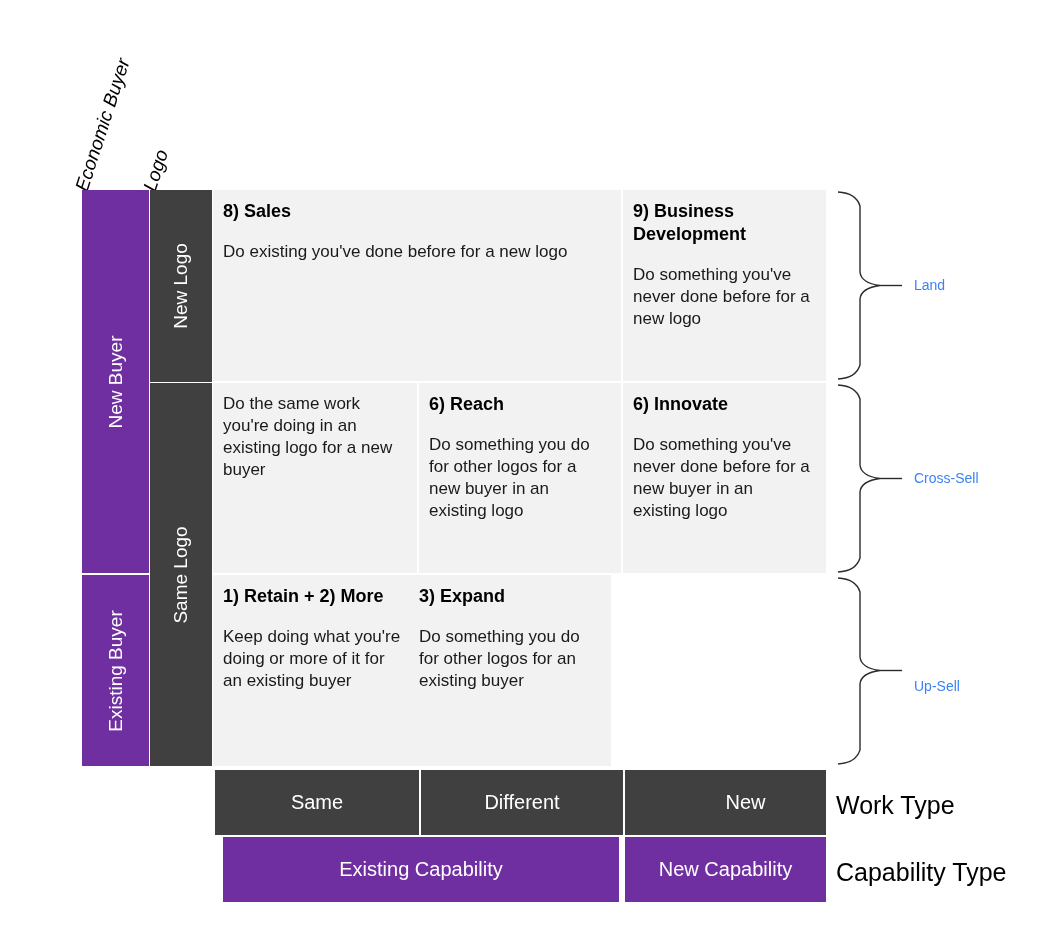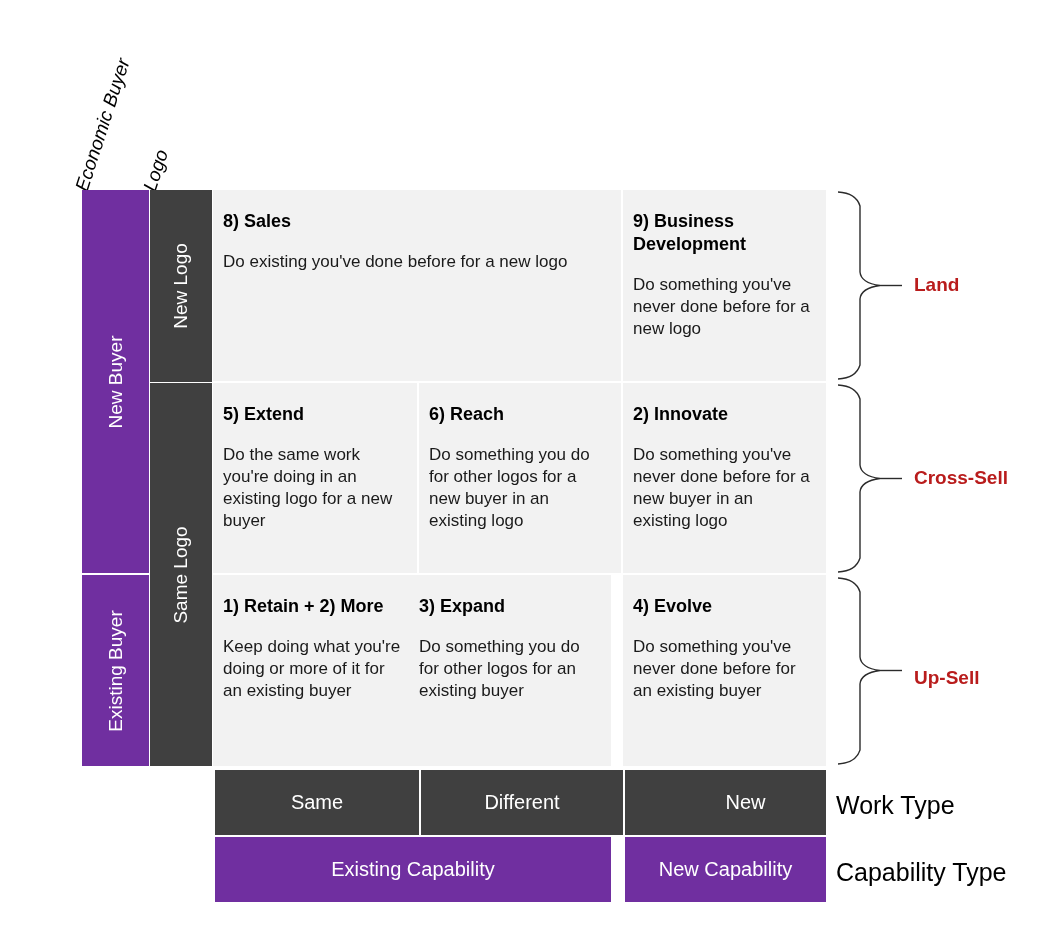--- a/index.html
+++ b/index.html
@@ -83,21 +83,21 @@
     background: #F2F2F2;
     box-sizing: border-box;
     padding: 10px 12px 8px 10px;
     overflow: hidden;
   }
   .cell .c-title {
     font-size: 18px;
     font-weight: bold;
     color: #000;
     line-height: 1.28;
-    margin: 10px 0 18px 0;
+    margin: 0 0 18px 0;
   }
   .cell .c-desc {
     font-size: 17px;
     color: #1a1a1a;
     line-height: 1.30;
     margin: 0;
   }
   
   #cell-8 { left: 0px;   top: 0px;   width: 408px; height: 191px; }
   #cell-9 { left: 410px; top: 0px;   width: 203px; height: 191px; }
@@ -118,42 +118,42 @@
     align-items: center;
     justify-content: center;
     color: #ffffff;
     font-size: 20px;
   }
   .band-work { background: #404040; top: 770px; height: 65px; }
   #work-same { left: 215px;  width: 204px; }
   #work-diff { left: 421px;  width: 202px; }
   #work-new  { left: 625px;  width: 201px; padding-left: 40px; }
   .band-cap  { background: #702FA0; top: 837px; height: 65px; }
-  #cap-exist { left: 215px;  width: 396px; }
+  #cap-exist { left: 223px;  width: 396px; }
   #cap-new   { left: 625px;  width: 201px; }
 
   .axis-tag {
     position: absolute;
     left: 836px;
     font-size: 25px;
     color: #000;
     white-space: nowrap;
   }
   #tag-work { top: 791px; }
   #tag-cap  { top: 858px; }
 
   
   .brace-group { position: absolute; left: 836px; }
   .brace-svg { position: absolute; left: 0; top: 0; }
   .brace-label {
     position: absolute;
     left: 78px;
-    font-size: 19px;
-    font-weight: bold;
-    color: #b91c1c;
+    font-size: 14px;
+    font-weight: normal;
+    color: #3b82f6;
     white-space: nowrap;
     transform: translateY(-50%);
   }
   #brace-land       { top: 190px; width: 200px; height: 191px; }
   #brace-cross-sell { top: 383px; width: 200px; height: 191px; }
   #brace-up-sell    { top: 576px; width: 200px; height: 190px; }
 </style>
 </head>
 <body>
 
@@ -182,48 +182,43 @@
       <p class="c-title">8) Sales</p>
       <p class="c-desc">Do existing you've done before for a new logo</p>
     </div>
 
     <div class="cell" id="cell-9">
       <p class="c-title">9) Business Development</p>
       <p class="c-desc">Do something you've never done before for a new logo</p>
     </div>
 
     <div class="cell" id="cell-5">
-      <p class="c-title">5) Extend</p>
       <p class="c-desc">Do the same work you're doing in an existing logo for a new buyer</p>
     </div>
 
     <div class="cell" id="cell-6">
       <p class="c-title">6) Reach</p>
       <p class="c-desc">Do something you do for other logos for a new buyer in an existing logo</p>
     </div>
 
     <div class="cell" id="cell-7">
-      <p class="c-title">2) Innovate</p>
+      <p class="c-title">6) Innovate</p>
       <p class="c-desc">Do something you've never done before for a new buyer in an existing logo</p>
     </div>
 
     <div class="cell" id="cell-1">
       <p class="c-title">1) Retain +  2) More</p>
       <p class="c-desc">Keep doing what you're doing or more of it for an existing buyer</p>
     </div>
 
     <div class="cell" id="cell-3">
       <p class="c-title">3) Expand</p>
       <p class="c-desc">Do something you do for other logos for an existing buyer</p>
     </div>
 
-    <div class="cell" id="cell-4">
-      <p class="c-title">4) Evolve</p>
-      <p class="c-desc">Do something you've never done before for an existing buyer</p>
-    </div>
 
   </div>
 
   <div class="band band-work" id="work-diff">
     <span>Different</span>
   </div>
   <div class="band band-work" id="work-same">
     <span>Same</span>
   </div>
   <div class="band band-work" id="work-new">
@@ -254,16 +249,16 @@
       <line x1="44" y1="95.5" x2="66" y2="95.5" stroke="#2b2b2b" stroke-width="1.4"></line>
     </svg>
     <span class="brace-label" style="top:95px">Cross-Sell</span>
   </div>
 
   <div class="brace-group" id="brace-up-sell">
     <svg class="brace-svg" width="70" height="190" viewBox="0 0 70 190">
       <path d="M2 2 Q 20 3 24 16 L24 81 Q25 92 44 94.5 Q25 97 24 108 L24 174 Q20 187 2 188" fill="none" stroke="#2b2b2b" stroke-width="1.4"></path>
       <line x1="44" y1="94.5" x2="66" y2="94.5" stroke="#2b2b2b" stroke-width="1.4"></line>
     </svg>
-    <span class="brace-label" style="top:102px">Up-Sell</span>
+    <span class="brace-label" style="top:110px">Up-Sell</span>
   </div>
 
 </div>
 
 </body></html>

